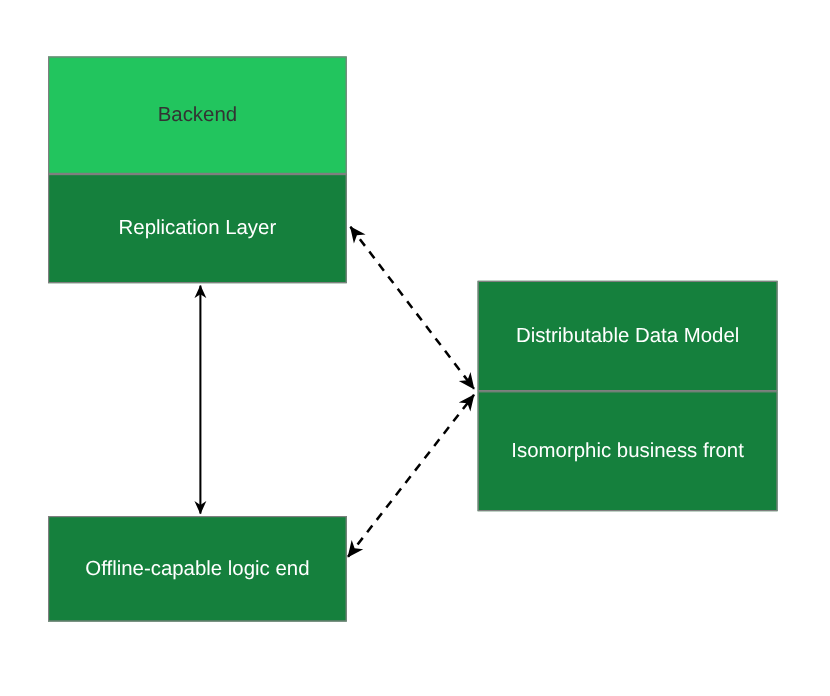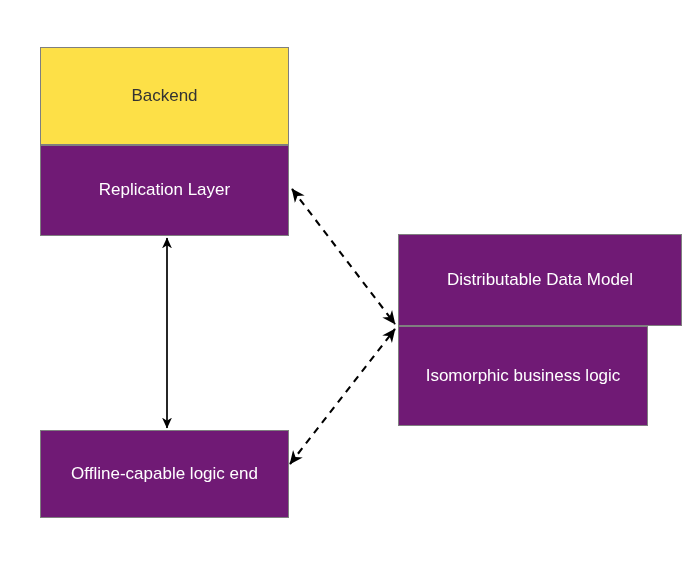--- a/index.html
+++ b/index.html
@@ -33,46 +33,46 @@
     display: flex;
     align-items: center;
     justify-content: center;
     text-align: center;
     line-height: 1.22;
     font-size: 17px;
     border: 1.6px solid #7f7f7f;
     padding: 2px 8px;
   }
   .node.fill-purple {
-    background: #701a75;
+    background: #15803d;
     color: #ffffff;
   }
   .node.fill-gray {
-    background: #fde047;
+    background: #22c55e;
     color: #333333;
   }
   .node-label {
     display: block;
     width: 100%;
   }
 
   
   #node-backend {
     left: 40px;  top: 47px;  width: 249px; height: 98px;
     border-bottom-width: 1.2px;
   }
   #node-replication-layer {
     left: 40px;  top: 145px; width: 249px; height: 91px;
     border-top-width: 1.2px;
   }
   #node-offline-front-end {
     left: 40px;  top: 430px; width: 249px; height: 88px;
   }
   #node-distributable-data-model {
-    left: 398px; top: 234px; width: 284px; height: 92px;
+    left: 398px; top: 234px; width: 250px; height: 92px;
     border-bottom-width: 1.2px;
   }
   #node-isomorphic-business-logic {
     left: 398px; top: 326px; width: 250px; height: 100px;
     border-top-width: 1.2px;
   }
 </style>
 </head>
 <body>
 
@@ -105,16 +105,16 @@
 
   <div class="node fill-purple" id="node-offline-front-end">
     <span class="node-label">Offline-capable logic end</span>
   </div>
 
   <div class="node fill-purple" id="node-distributable-data-model">
     <span class="node-label">Distributable Data Model</span>
   </div>
 
   <div class="node fill-purple" id="node-isomorphic-business-logic">
-    <span class="node-label">Isomorphic business logic</span>
+    <span class="node-label">Isomorphic business front</span>
   </div>
 
 </div>
 
 </body></html>

